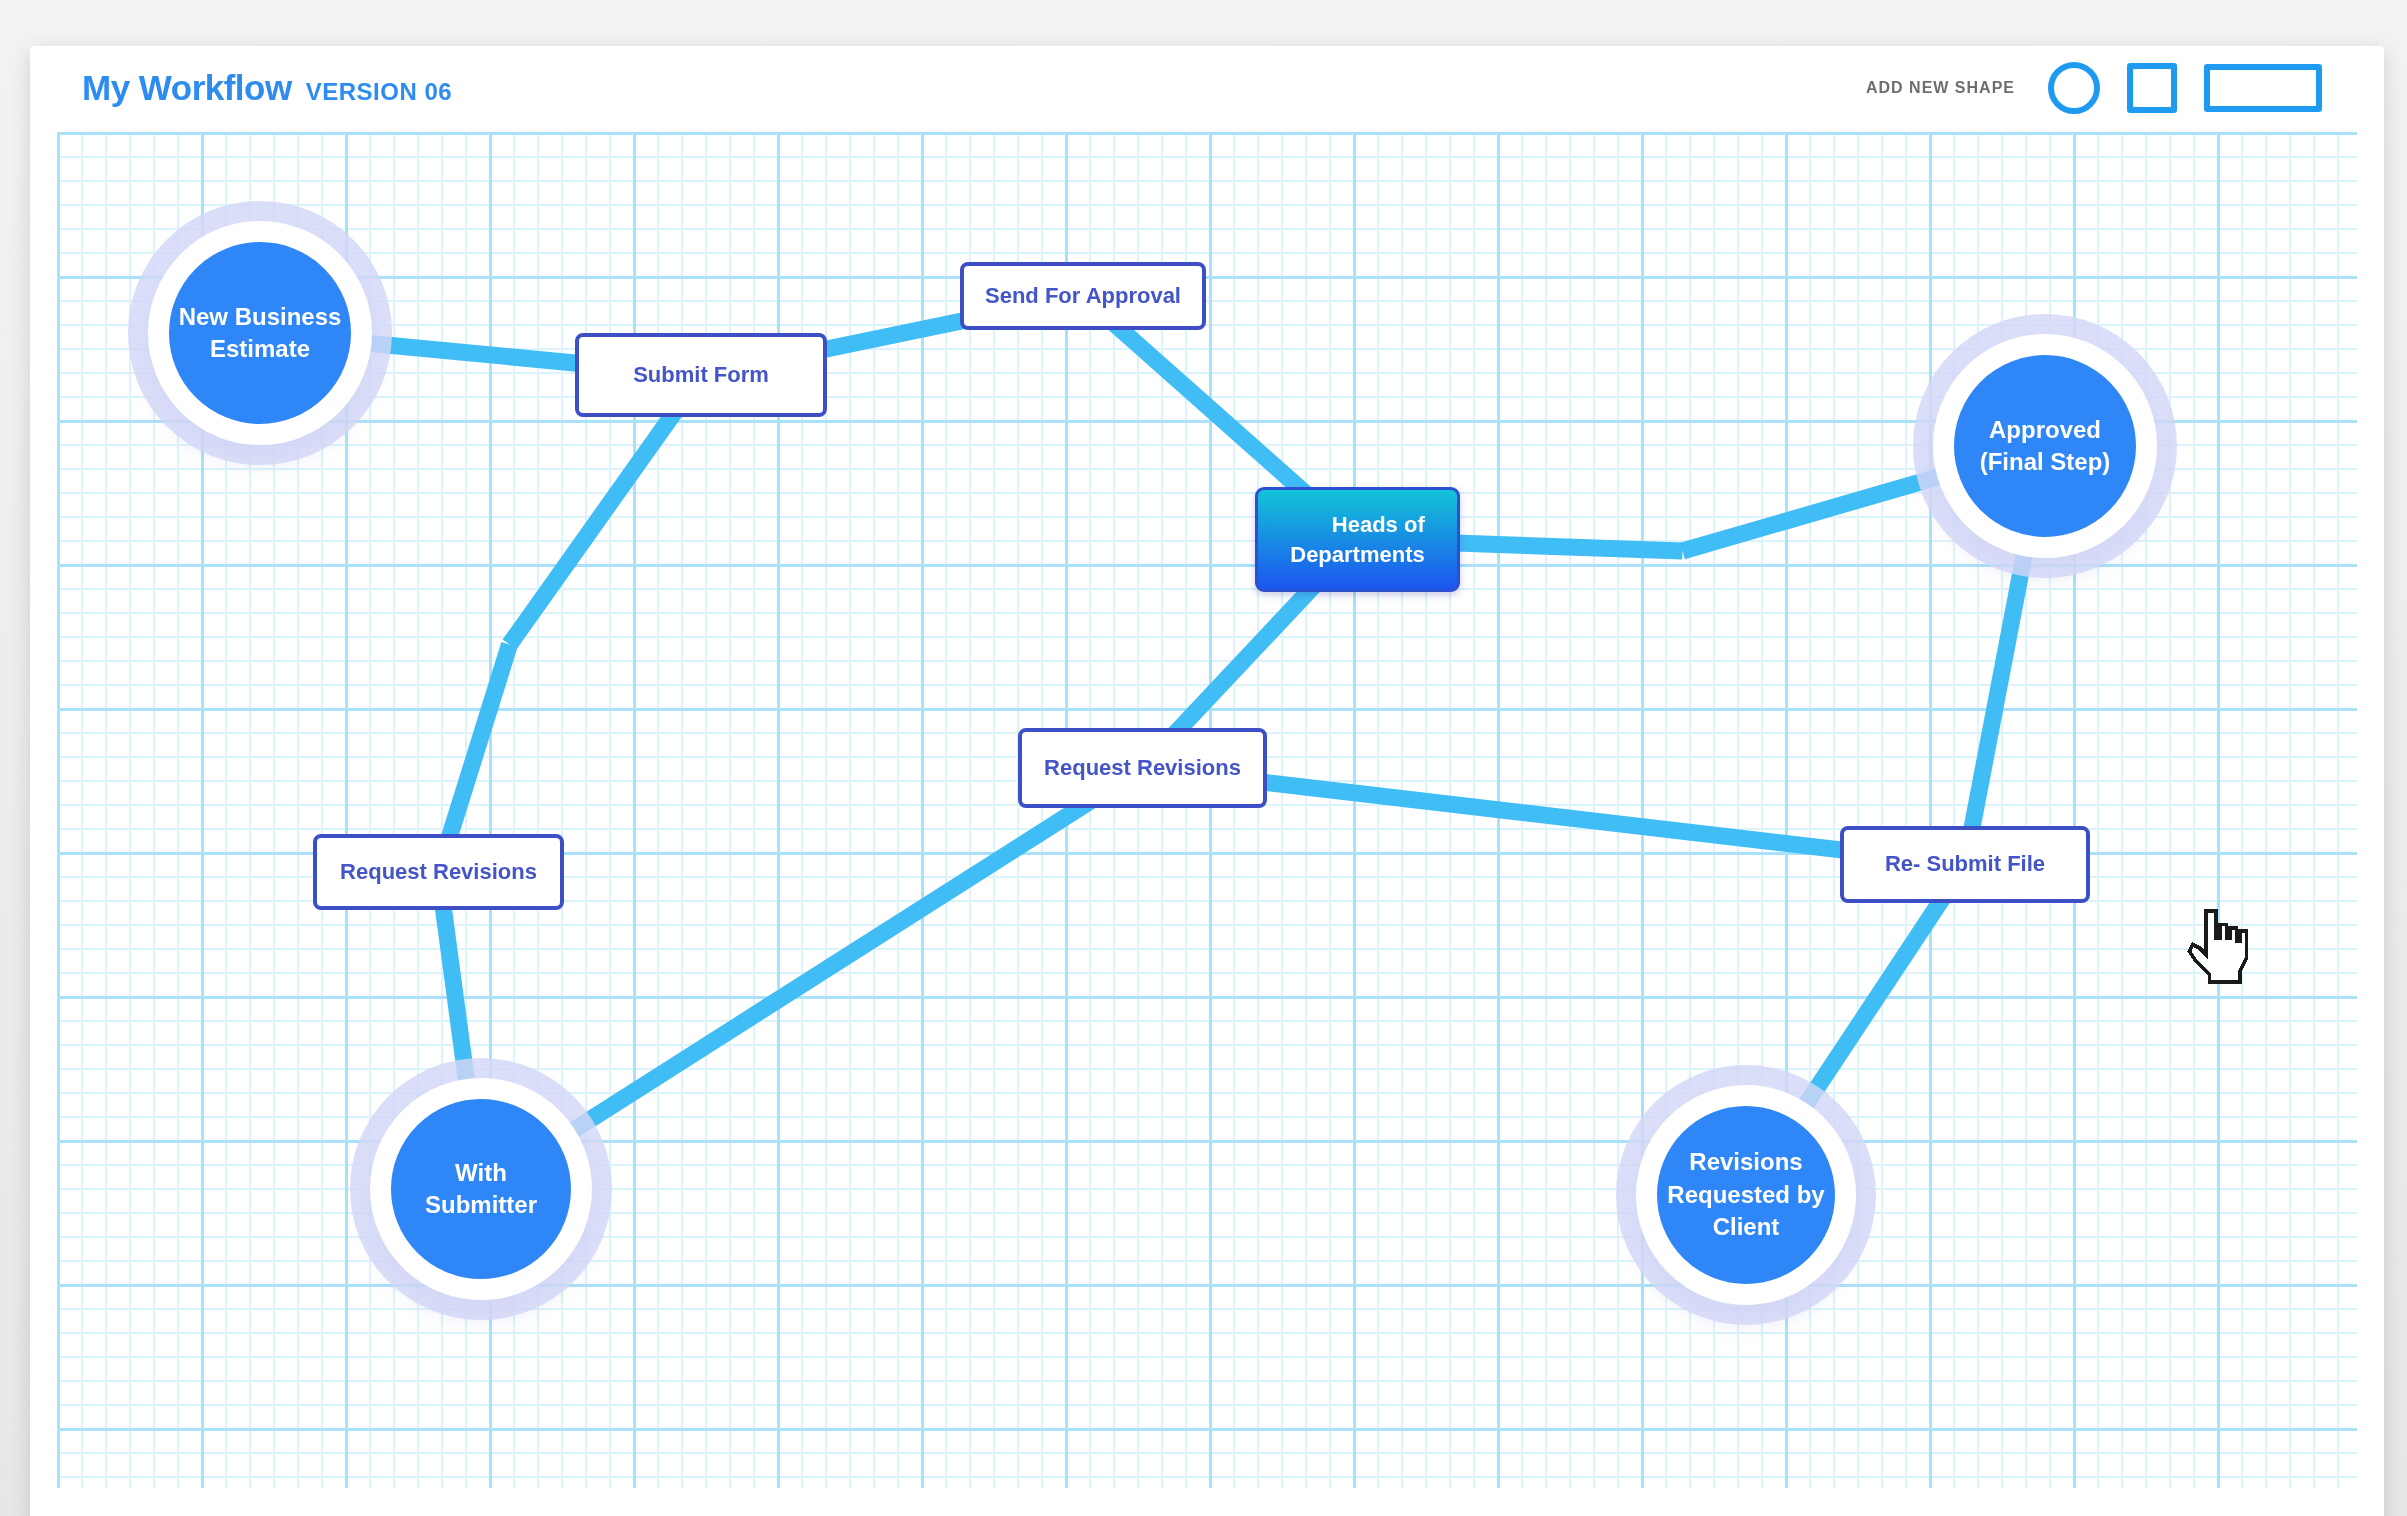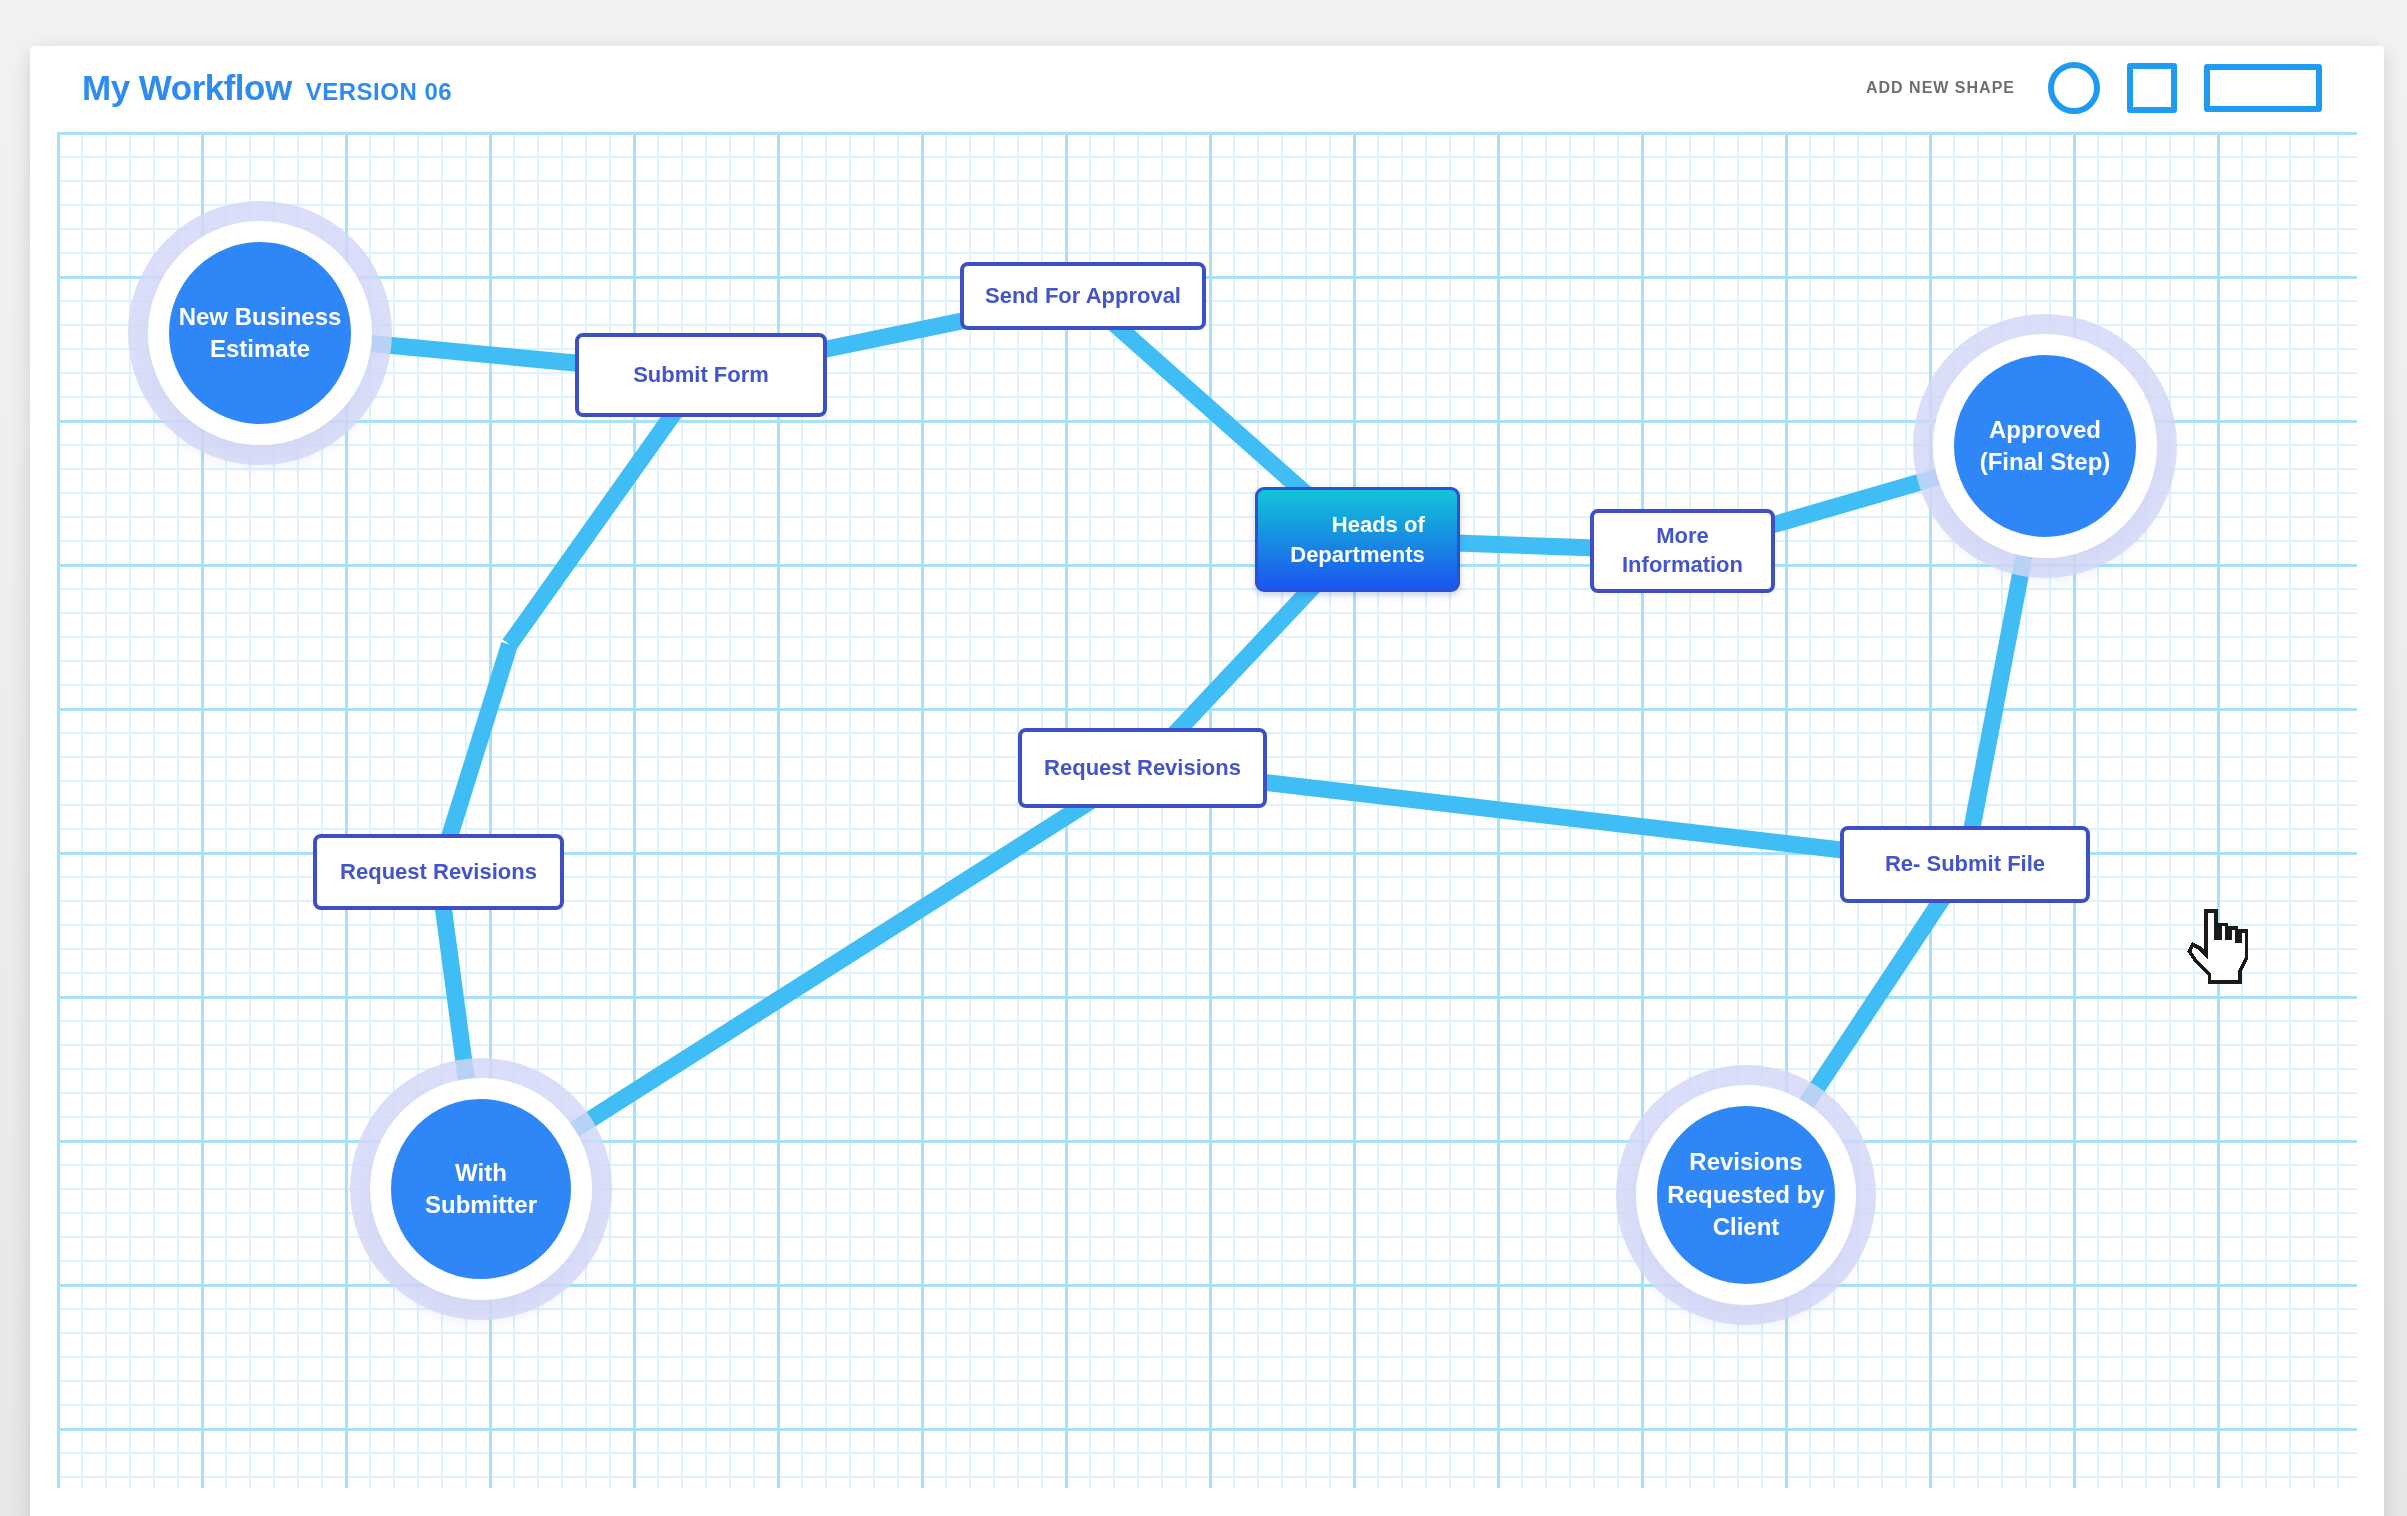--- a/index.html
+++ b/index.html
@@ -115,24 +115,20 @@
         <span class="node-label">Revisions
 Requested by
 Client</span>
       </div>
       <div class="node rect" style="left: 518px; top: 201px; width: 252px; height: 84px;">
         <span class="node-label">Submit Form</span>
       </div>
       <div class="node rect" style="left: 903px; top: 130px; width: 246px; height: 68px;">
         <span class="node-label">Send For Approval</span>
       </div>
-      <div class="node rect" style="left: 1533px; top: 377px; width: 185px; height: 84px;">
-        <span class="node-label">More
-Information</span>
-      </div>
       <div class="node rect" style="left: 256px; top: 702px; width: 251px; height: 76px;">
         <span class="node-label">Request Revisions</span>
       </div>
       <div class="node rect" style="left: 961px; top: 596px; width: 249px; height: 80px;">
         <span class="node-label">Request Revisions</span>
       </div>
       <div class="node rect" style="left: 1783px; top: 694px; width: 250px; height: 77px;">
         <span class="node-label">Re- Submit File</span>
       </div>
       <div class="node gradient-rect" style="left: 1198px; top: 355px; width: 205px; height: 105px;">

